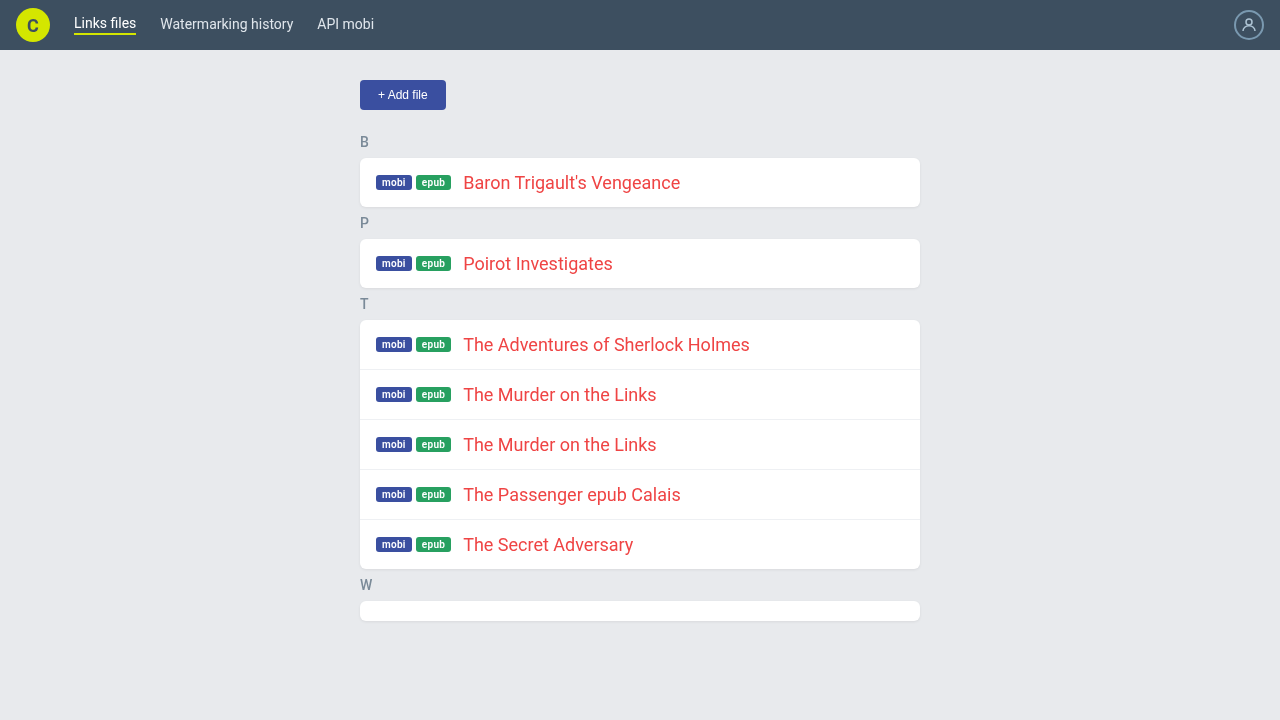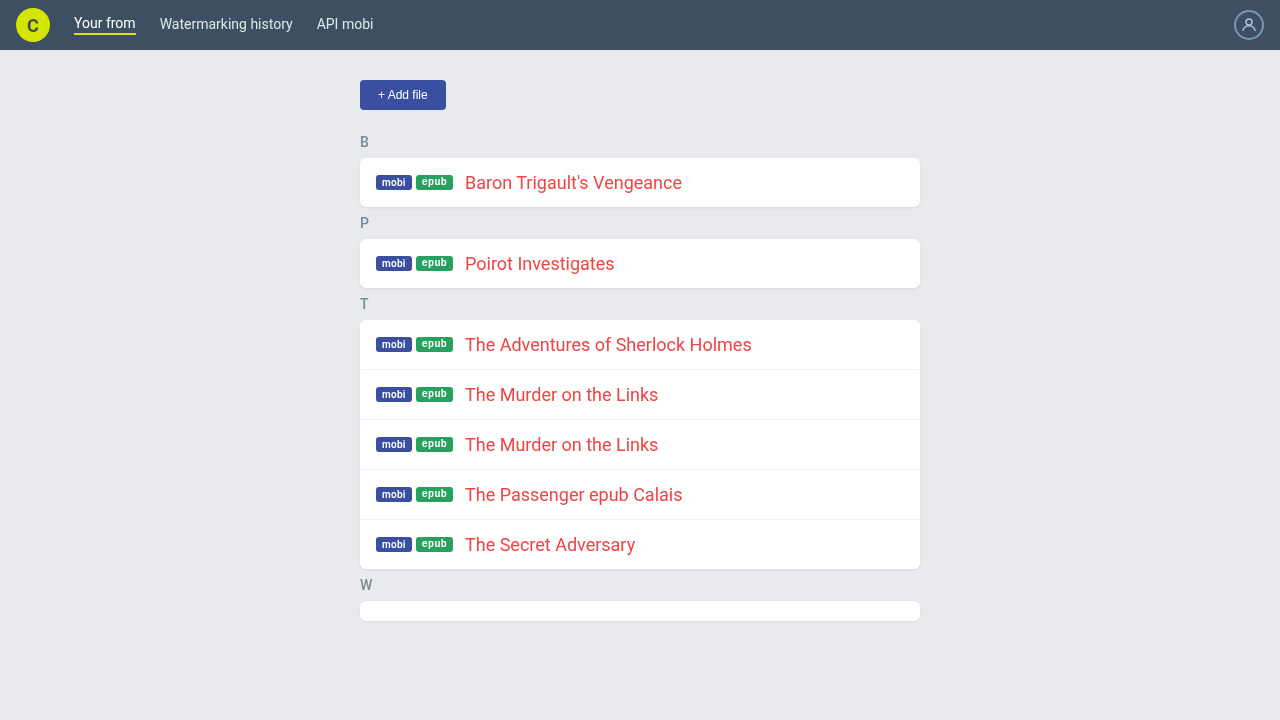--- a/index.html
+++ b/index.html
@@ -134,37 +134,36 @@
       letter-spacing: 0.3px;
     }
     .badge-epub {
       background: #27a060;
       color: white;
       font-size: 10px;
       padding: 2px 6px;
       border-radius: 3px;
       font-weight: 600;
       letter-spacing: 0.3px;
-      font-family: Liberation Mono, monospace;
     }
     .file-title {
       font-size: 18px;
       color: #ef4444;
     }
   </style>
 </head>
 <body>
 
 <header class="header">
   <div class="header-left">
     <div class="logo">
       <span>C</span>
     </div>
     <nav class="nav-links">
-      <a class="nav-link active">Your from</a>
+      <a class="nav-link active">Links files</a>
       <a class="nav-link">Watermarking history</a>
       <a class="nav-link">API mobi</a>
     </nav>
   </div>
   <div class="header-right">
     <div class="user-icon">
       <svg width="18" height="18" viewBox="0 0 24 24" fill="none" stroke="currentColor" stroke-width="2">
         <circle cx="12" cy="8" r="4"></circle>
         <path d="M4 20c0-4 3.6-7 8-7s8 3 8 7"></path>
       </svg>

